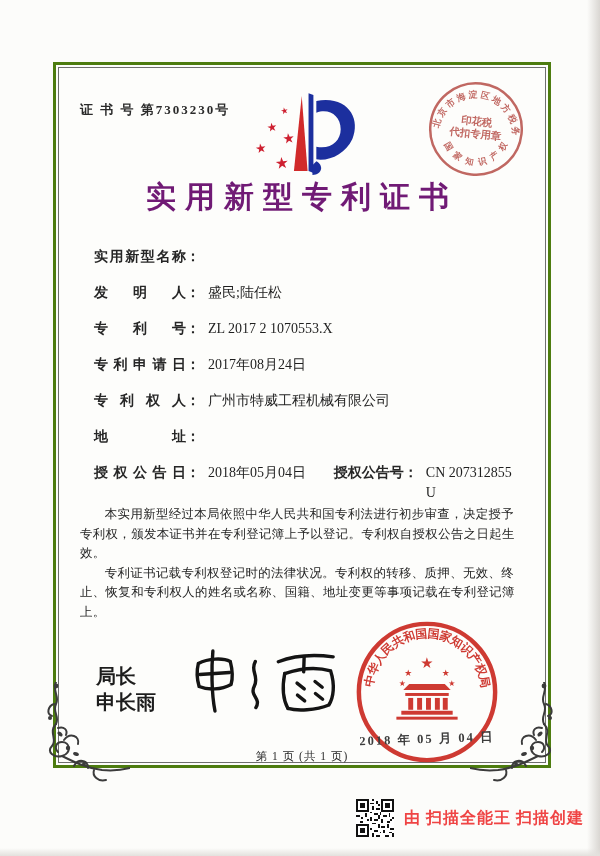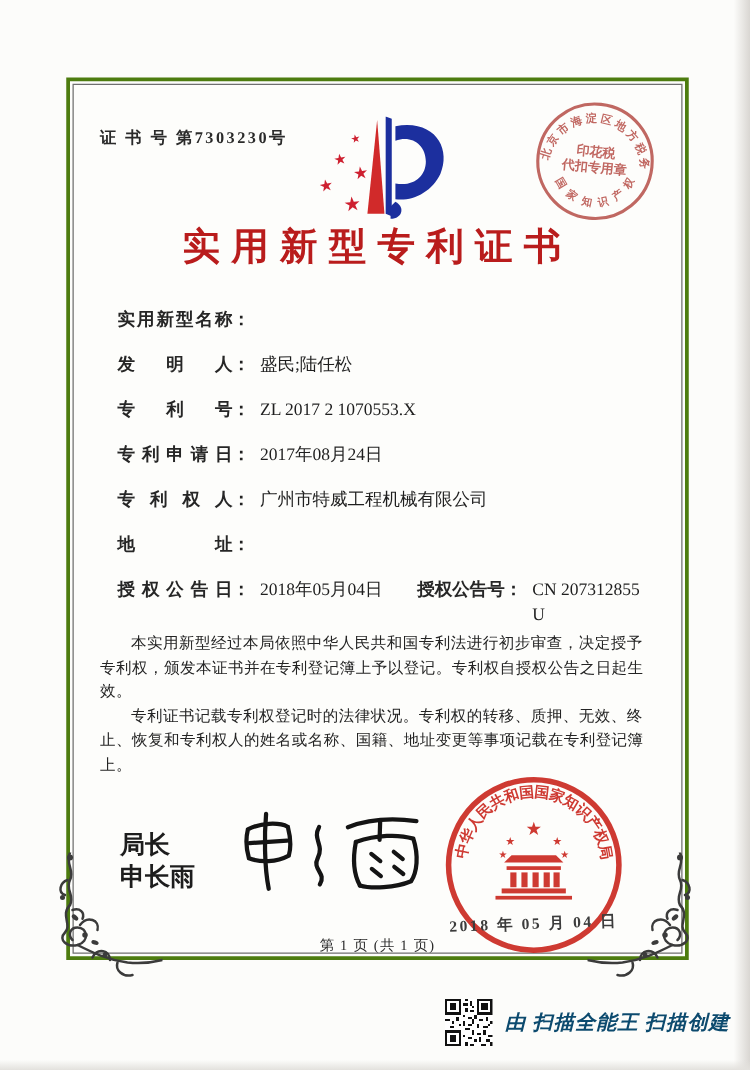--- a/index.html
+++ b/index.html
@@ -19,21 +19,21 @@
     border:3px solid #4d7c0f;background:#fdfdfb;}
   .inner-border{position:absolute;inset:2px;border:1px solid #6f6f6f;pointer-events:none;}
 
   .cert-no{position:absolute;left:24px;top:36px;font-size:13px;font-weight:700;
     letter-spacing:2px;color:#2a2a2a;}
 
   .logo{position:absolute;left:198px;top:28px;}
   .stamp{position:absolute;left:368px;top:12px;opacity:.8;transform:rotate(6deg);}
 
   .title{position:absolute;left:0;top:112px;width:100%;text-align:center;
-    font-size:30px;font-weight:700;letter-spacing:9px;color:#b91c1c;}
+    font-size:30px;font-weight:700;letter-spacing:9px;color:#701a75;}
 
   .fields{position:absolute;left:38px;top:182px;width:420px;font-size:14px;}
   .f-row{display:flex;margin-bottom:16px;line-height:20px;}
   .f-label{width:92px;flex:0 0 92px;font-weight:700;color:#262626;
     text-align:justify;text-align-last:justify;}
   .f-colon{font-weight:700;margin-right:8px;}
   .f-value{font-weight:400;color:#1f1f1f;max-width:300px;}
   .grant-row{display:flex;margin-top:2px;line-height:20px;}
   .grant-left{display:flex;width:255px;}
   .grant-right{display:flex;justify-content:space-between;}
@@ -53,22 +53,22 @@
 
   .page-note{position:absolute;left:0;top:684px;width:100%;text-align:center;
     font-size:11.5px;letter-spacing:1px;color:#2b2b2b;}
 
   .corner{position:absolute;}
   .corner.bl{left:34px;top:682px;}
   .corner.br{left:470px;top:682px;transform:scaleX(-1);}
 
   .scan-footer{position:absolute;left:356px;top:799px;display:flex;align-items:center;}
   .qr{width:38px;height:38px;}
-  .scan-text{margin-left:10px;font-size:16px;font-weight:600;color:#0c4a6e;
-    letter-spacing:1px;font-family:"Liberation Serif","DejaVu Serif",serif;font-style:italic;}
+  .scan-text{margin-left:10px;font-size:16px;font-weight:600;color:#ef4444;
+    letter-spacing:1px;font-family:"Liberation Serif","DejaVu Serif",serif;}
 </style>
 </head>
 <body>
 
 <div class="edge-shadow-right"></div>
 <div class="edge-shadow-bottom"></div>
 
 <div class="sheet">
   <div class="inner-border"></div>
 

